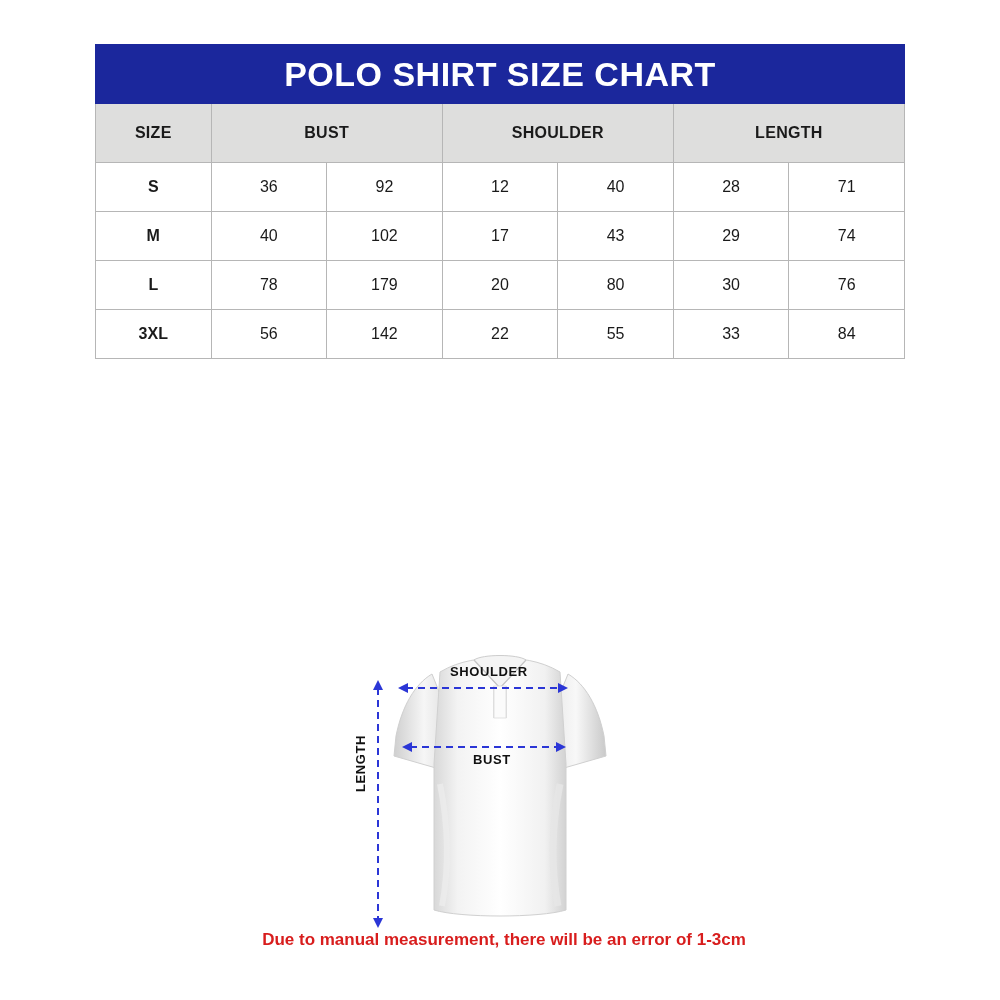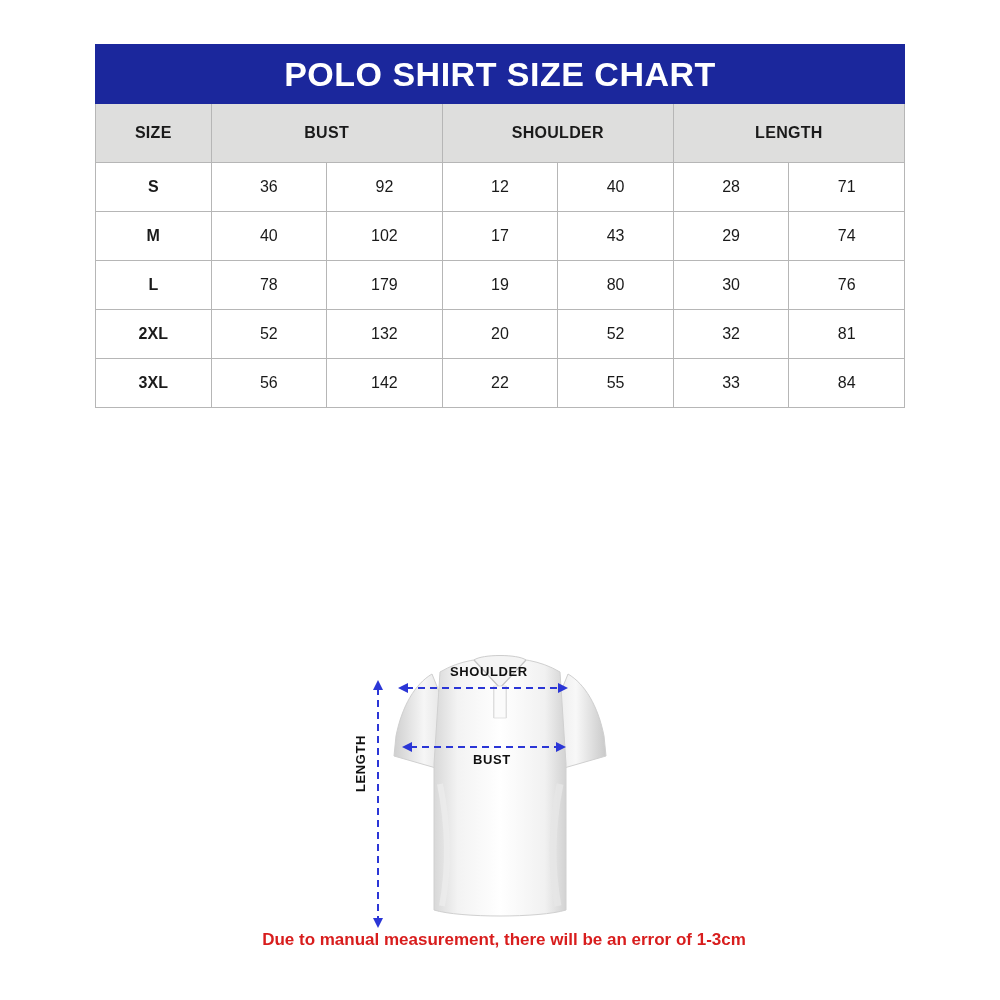--- a/index.html
+++ b/index.html
@@ -165,33 +165,24 @@
           <td class="val">102</td>
           <td class="val">17</td>
           <td class="val">43</td>
           <td class="val">29</td>
           <td class="val">74</td>
         </tr>
         <tr class="data-row">
           <td class="size-label">L</td>
           <td class="val">78</td>
           <td class="val">179</td>
-          <td class="val">19</td>
+          <td class="val">20</td>
           <td class="val">80</td>
           <td class="val">30</td>
           <td class="val">76</td>
-        </tr>
-        <tr class="data-row">
-          <td class="size-label">2XL</td>
-          <td class="val">52</td>
-          <td class="val">132</td>
-          <td class="val">20</td>
-          <td class="val">52</td>
-          <td class="val">32</td>
-          <td class="val">81</td>
         </tr>
         <tr class="data-row">
           <td class="size-label">3XL</td>
           <td class="val">56</td>
           <td class="val">142</td>
           <td class="val">22</td>
           <td class="val">55</td>
           <td class="val">33</td>
           <td class="val">84</td>
         </tr>

